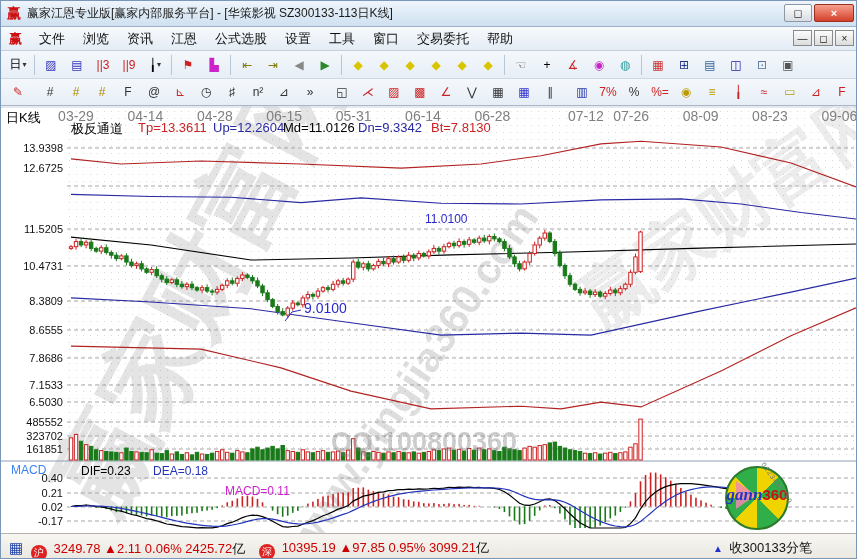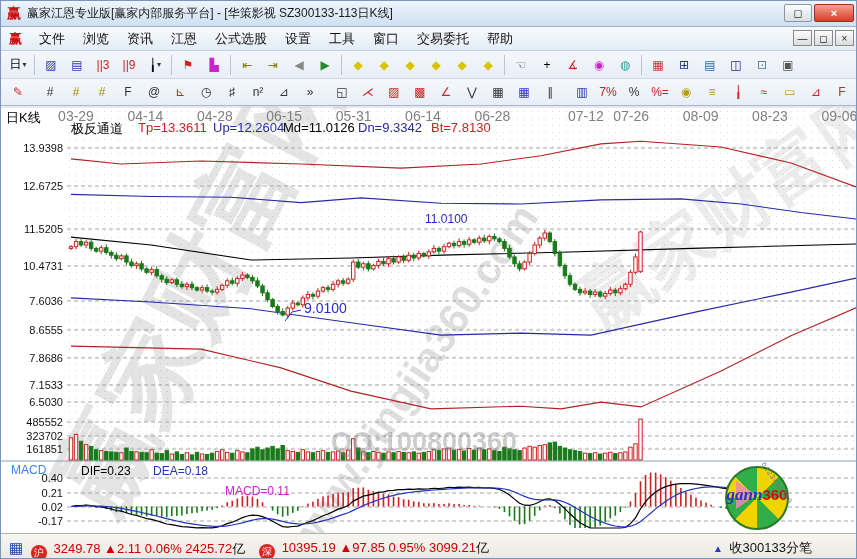--- a/index.html
+++ b/index.html
@@ -809,24 +809,24 @@
     <div id="chan-info">
         <span class="chan-seg" style="left: 70px; color: rgb(0, 0, 0);">极反通道</span>
         <span class="chan-seg" style="left: 137px; color: rgb(204, 34, 34);">Tp=13.3611</span>
         <span class="chan-seg" style="left: 212px; color: rgb(41, 41, 163);">Up=12.2604</span>
         <span class="chan-seg" style="left: 282px; color: rgb(0, 0, 0);">Md=11.0126</span>
         <span class="chan-seg" style="left: 357px; color: rgb(41, 41, 163);">Dn=9.3342</span>
         <span class="chan-seg" style="left: 430px; color: rgb(204, 34, 34);">Bt=7.8130</span>
       </div>
     <div id="axis-labels">
         <div class="chart-label axis-label" style="top: 42px; position: absolute;">13.9398</div>
-        <div class="chart-label axis-label" style="top: 80px; position: absolute;">12.6725</div>
+        <div class="chart-label axis-label" style="top: 62px; position: absolute;">12.6725</div>
         <div class="chart-label axis-label" style="top: 123px; position: absolute;">11.5205</div>
         <div class="chart-label axis-label" style="top: 160px; position: absolute;">10.4731</div>
-        <div class="chart-label axis-label" style="top: 195px; position: absolute;">7.6036</div>
+        <div class="chart-label axis-label" style="top: 195px; position: absolute;">8.3809</div>
         <div class="chart-label axis-label" style="top: 224px; position: absolute;">8.6555</div>
         <div class="chart-label axis-label" style="top: 252px; position: absolute;">7.8686</div>
         <div class="chart-label axis-label" style="top: 279px; position: absolute;">7.1533</div>
         <div class="chart-label axis-label" style="top: 296px; position: absolute;">6.5030</div>
         <div class="chart-label axis-label" style="top: 316px; position: absolute;">485552</div>
         <div class="chart-label axis-label" style="top: 330px; position: absolute;">323702</div>
         <div class="chart-label axis-label" style="top: 343px; position: absolute;">161851</div>
         <div class="chart-label axis-label" style="top: 372px; position: absolute;">0.40</div>
         <div class="chart-label axis-label" style="top: 387px; position: absolute;">0.21</div>
         <div class="chart-label axis-label" style="top: 401px; position: absolute;">0.02</div>

